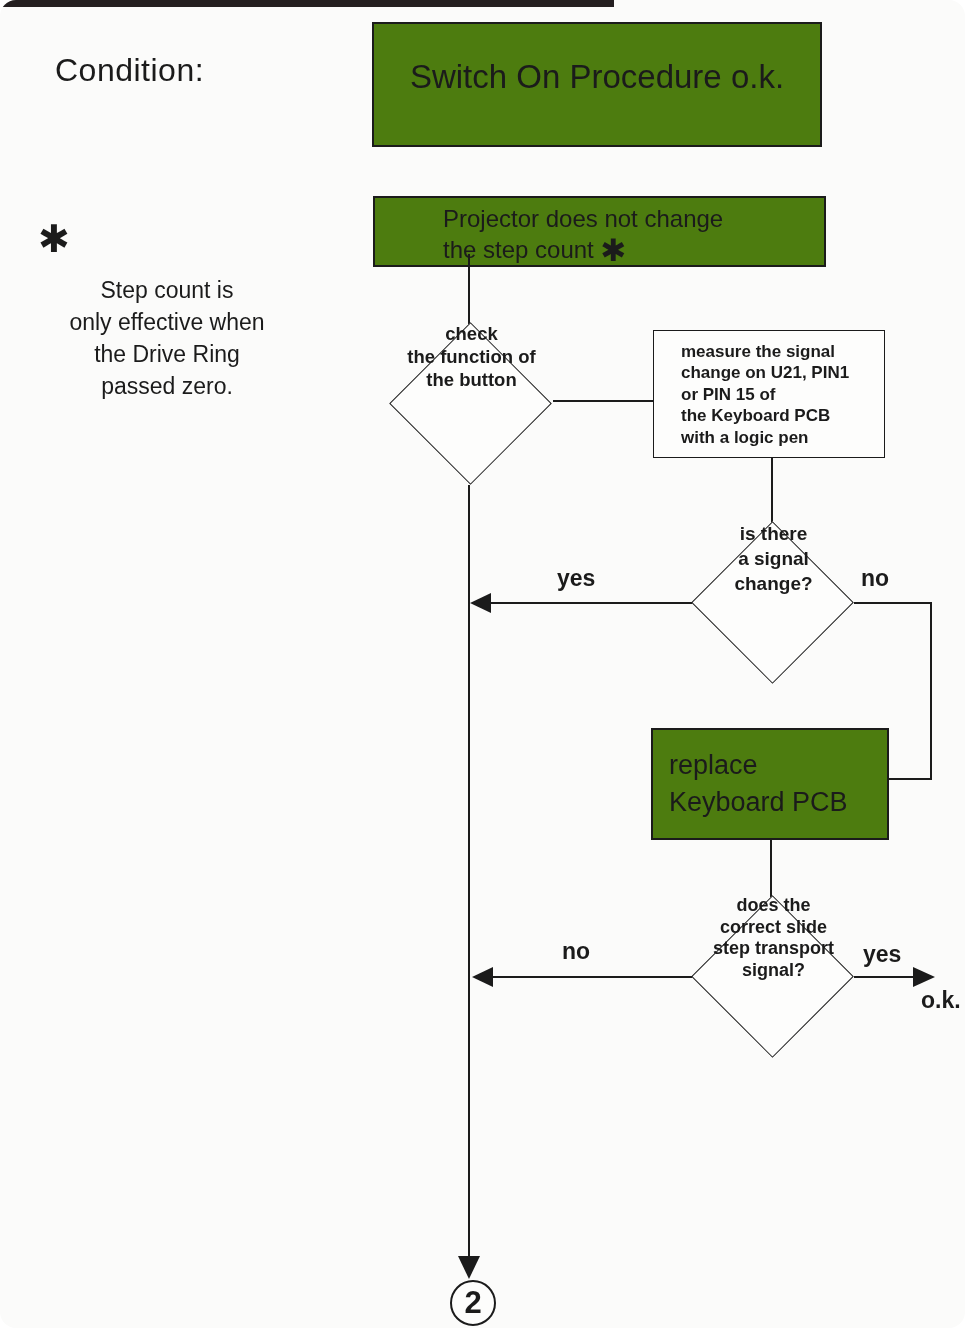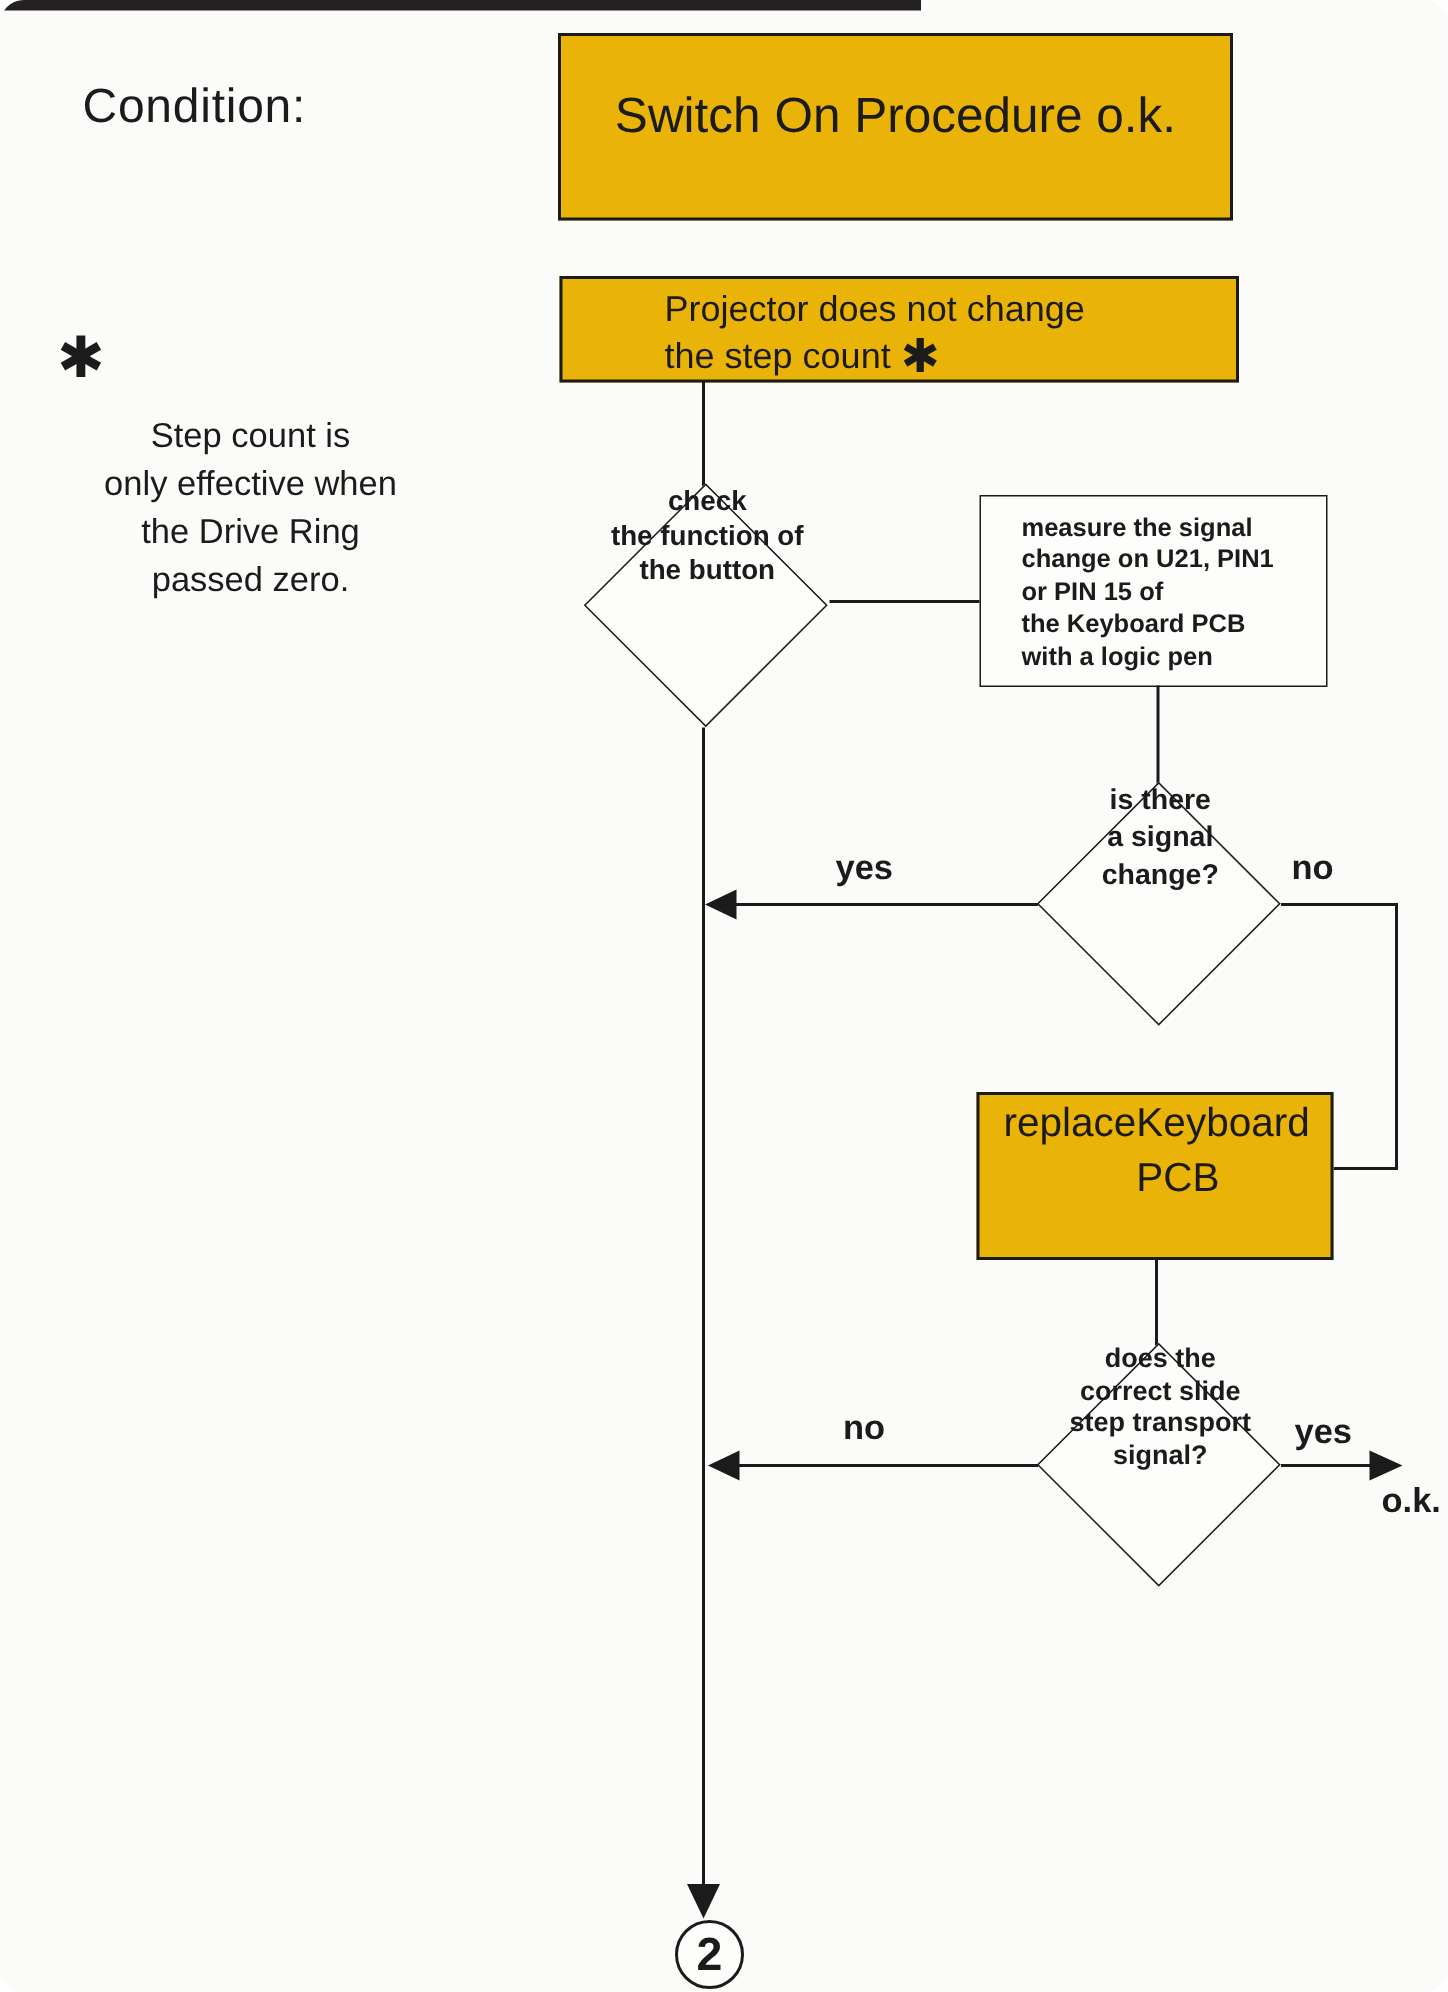--- a/index.html
+++ b/index.html
@@ -10,21 +10,21 @@
     color:#1b1b1b;
   }
   .page{
     position:relative;width:965px;height:1328px;
     background:#fbfbfa;overflow:hidden;border-radius:16px;
   }
   .abs{position:absolute;}
   
   .scanbar{left:0;top:0;width:614px;height:7px;background:#241f20;}
   
-  .fbox{border:2px solid #1b1b1b;background:#eab308;box-sizing:border-box;}
+  .fbox{border:2px solid #1b1b1b;background:#4d7c0f;box-sizing:border-box;}
   .fbox-thin{border:1.6px solid #1b1b1b;background:#fdfdfc;box-sizing:border-box;}
   
   .ln{background:#1b1b1b;}
   
   .ah{width:0;height:0;}
   .ah-left{border-top:10.5px solid transparent;border-bottom:10.5px solid transparent;border-right:21px solid #1b1b1b;}
   .ah-right{border-top:10.5px solid transparent;border-bottom:10.5px solid transparent;border-left:22px solid #1b1b1b;}
   .ah-down{border-left:11px solid transparent;border-right:11px solid transparent;border-top:23px solid #1b1b1b;}
   
   .diamond{width:165px;height:165px;}
@@ -33,21 +33,21 @@
     transform:rotate(45deg);border:1.6px solid #1b1b1b;background:#fdfdfc;box-sizing:border-box;
   }
   .diamond .dtext{
     position:absolute;inset:0;display:flex;flex-direction:column;
     align-items:center;justify-content:flex-start;text-align:center;
     font-weight:700;
   }
   
   .t-condition{font-size:32px;letter-spacing:0.5px;}
   .t-title{font-size:33px;}
-  .t-start{font-size:24px;line-height:31px;}
+  .t-start{font-size:24px;line-height:31px;margin-top:12px;}
   .big-ast{font-size:31px;font-weight:700;vertical-align:-3px;line-height:0;}
   .t-note{font-size:23px;line-height:32px;text-align:center;}
   .note-ast{font-size:38px;font-weight:700;line-height:1;}
   .t-measure{font-size:17px;font-weight:700;line-height:21.4px;}
   .t-replace{font-size:27px;line-height:37px;}
   .lbl{font-size:23px;font-weight:700;}
   .circle{
     width:46px;height:46px;border:2.5px solid #1b1b1b;border-radius:50%;
     background:#fdfdfc;box-sizing:border-box;
     display:flex;align-items:center;justify-content:center;
@@ -116,21 +116,21 @@
 
   <div class="abs lbl" style="left:557px;top:565px;">yes</div>
   <div class="abs ln" style="left:489px;top:602px;width:203px;height:2px;"></div>
   <div class="abs ah ah-left" style="left:470px;top:592.5px;"></div>
 
   <div class="abs lbl" style="left:861px;top:565px;">no</div>
   <div class="abs ln" style="left:854px;top:602px;width:78px;height:2px;"></div>
   <div class="abs ln" style="left:930px;top:602px;width:2px;height:178px;"></div>
   <div class="abs ln" style="left:889px;top:778px;width:43px;height:2px;"></div>
 
-  <div class="abs fbox t-replace" style="left:651px;top:728px;width:238px;height:112px;display:flex;flex-direction:row;justify-content:center;padding-left:16px;">
+  <div class="abs fbox t-replace" style="left:651px;top:728px;width:238px;height:112px;display:flex;flex-direction:column;justify-content:center;padding-left:16px;">
     <div>replace</div>
     <div>Keyboard PCB</div>
   </div>
 
   <div class="abs ln" style="left:770px;top:840px;width:2px;height:57px;"></div>
 
   <div class="abs diamond" style="left:691px;top:895px;">
     <div class="shape"></div>
     <div class="dtext" style="font-size:18px;line-height:21.5px;">
       <div>does the</div>

